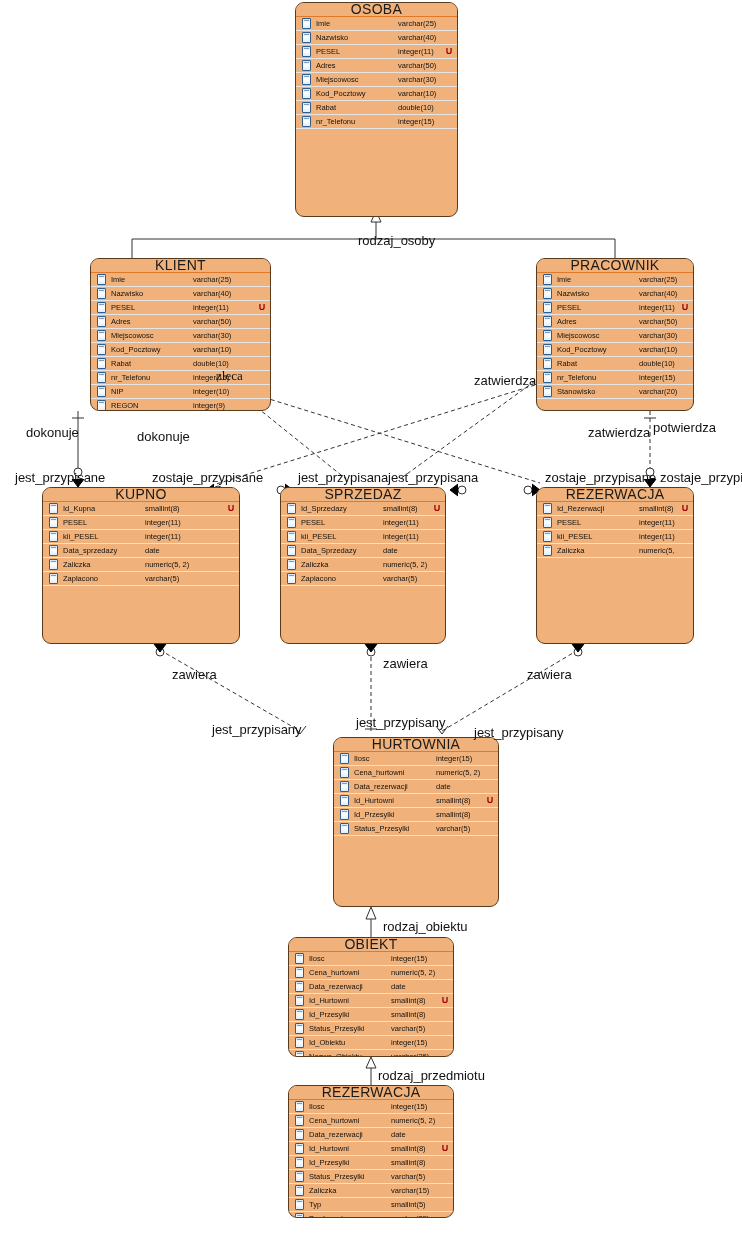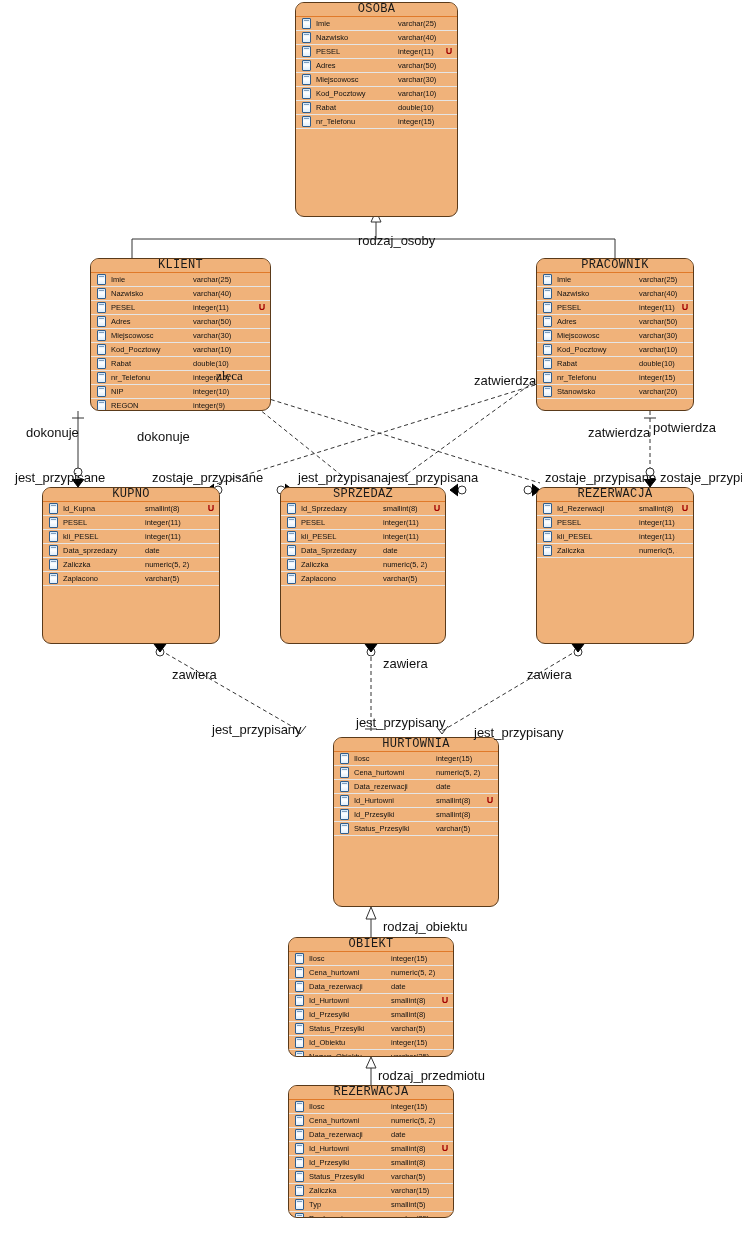--- a/index.html
+++ b/index.html
@@ -5,22 +5,22 @@
   html,body{margin:0;padding:0;background:#ffffff;}
   body{width:742px;height:1238px;position:relative;overflow:hidden;
        font-family:"Liberation Sans","DejaVu Sans",sans-serif;}
   #canvas{position:absolute;left:0;top:0;width:742px;height:1238px;}
   svg.links{position:absolute;left:0;top:0;width:742px;height:1238px;pointer-events:none;}
 
   .entity{position:absolute;box-sizing:border-box;
           background:#f0b27a;border:1px solid #5a3a1a;border-radius:9px;
           box-shadow:0 0 0 0 rgba(0,0,0,0);overflow:hidden;}
   .entity .title{height:13px;line-height:13px;text-align:center;
-                 font-size:12px;color:#1a1a1a;letter-spacing:.3px;
-                 border-bottom:1px solid #e07a2a;background:#f0b27a;font-family:Liberation Mono, monospace;}
+                 font-size:14px;color:#1a1a1a;letter-spacing:.3px;
+                 border-bottom:1px solid #e07a2a;background:#f0b27a;}
   .entity .fields{position:relative;}
   .frow{position:relative;height:13px;line-height:13px;font-size:7.5px;color:#111;
         border-bottom:1px solid #e5e5e5;display:flex;align-items:center;}
   .frow:last-child{border-bottom:1px solid #e5e5e5;}
   .ficon{width:7px;height:9px;margin-left:6px;margin-right:5px;flex:none;
          background:linear-gradient(to bottom,#cfe4f7 0%,#ffffff 45%,#dfeefb 100%);
          border:1px solid #2f5d8c;border-radius:1px;position:relative;}
   .ficon:after{content:"";position:absolute;left:1px;right:1px;top:1px;height:1px;
                background:#2f5d8c;opacity:.55;}
   .fname{width:82px;flex:none;white-space:nowrap;overflow:hidden;}
@@ -265,21 +265,21 @@
             <span class="funi"></span>
           </div>
           <div class="frow">
             <span class="ficon"></span>
             <span class="fname">Stanowisko</span>
             <span class="ftype">varchar(20)</span>
             <span class="funi"></span>
           </div>
         </div>
       </div>
-      <div class="entity" style="left: 42px; top: 487px; width: 178px; height: 157px;">
+      <div class="entity" style="left: 42px; top: 487px; width: 198px; height: 157px;">
         <div class="title">KUPNO</div>
         <div class="fields">
           <div class="frow">
             <span class="ficon"></span>
             <span class="fname">Id_Kupna</span>
             <span class="ftype">smallint(8)</span>
             <span class="funi">U</span>
           </div>
           <div class="frow">
             <span class="ficon"></span>

